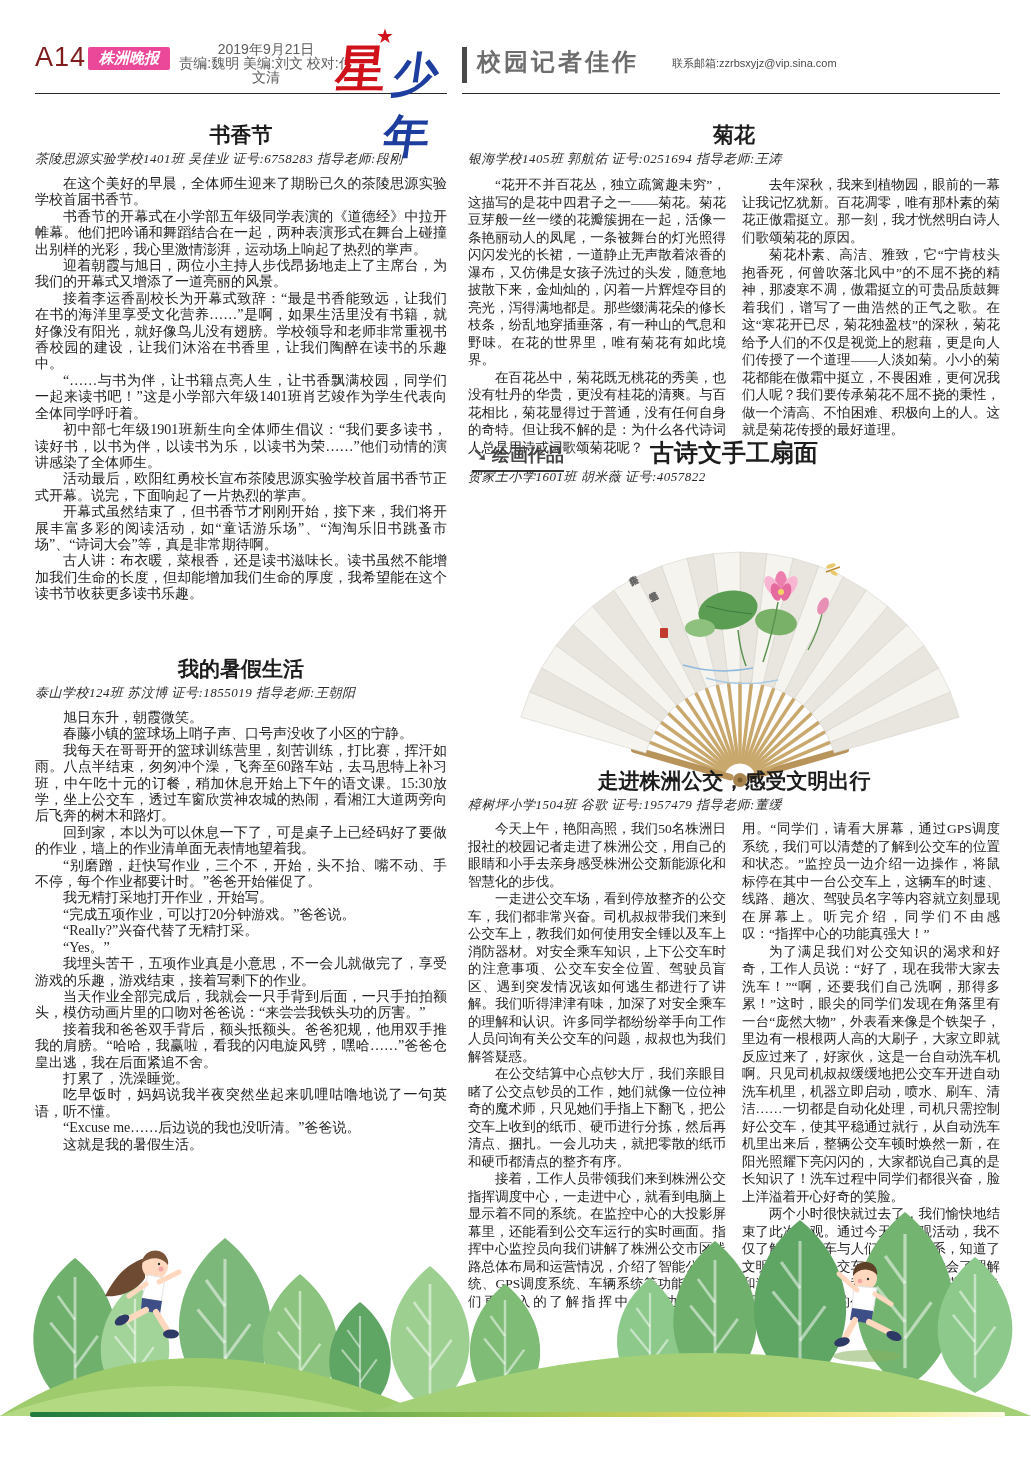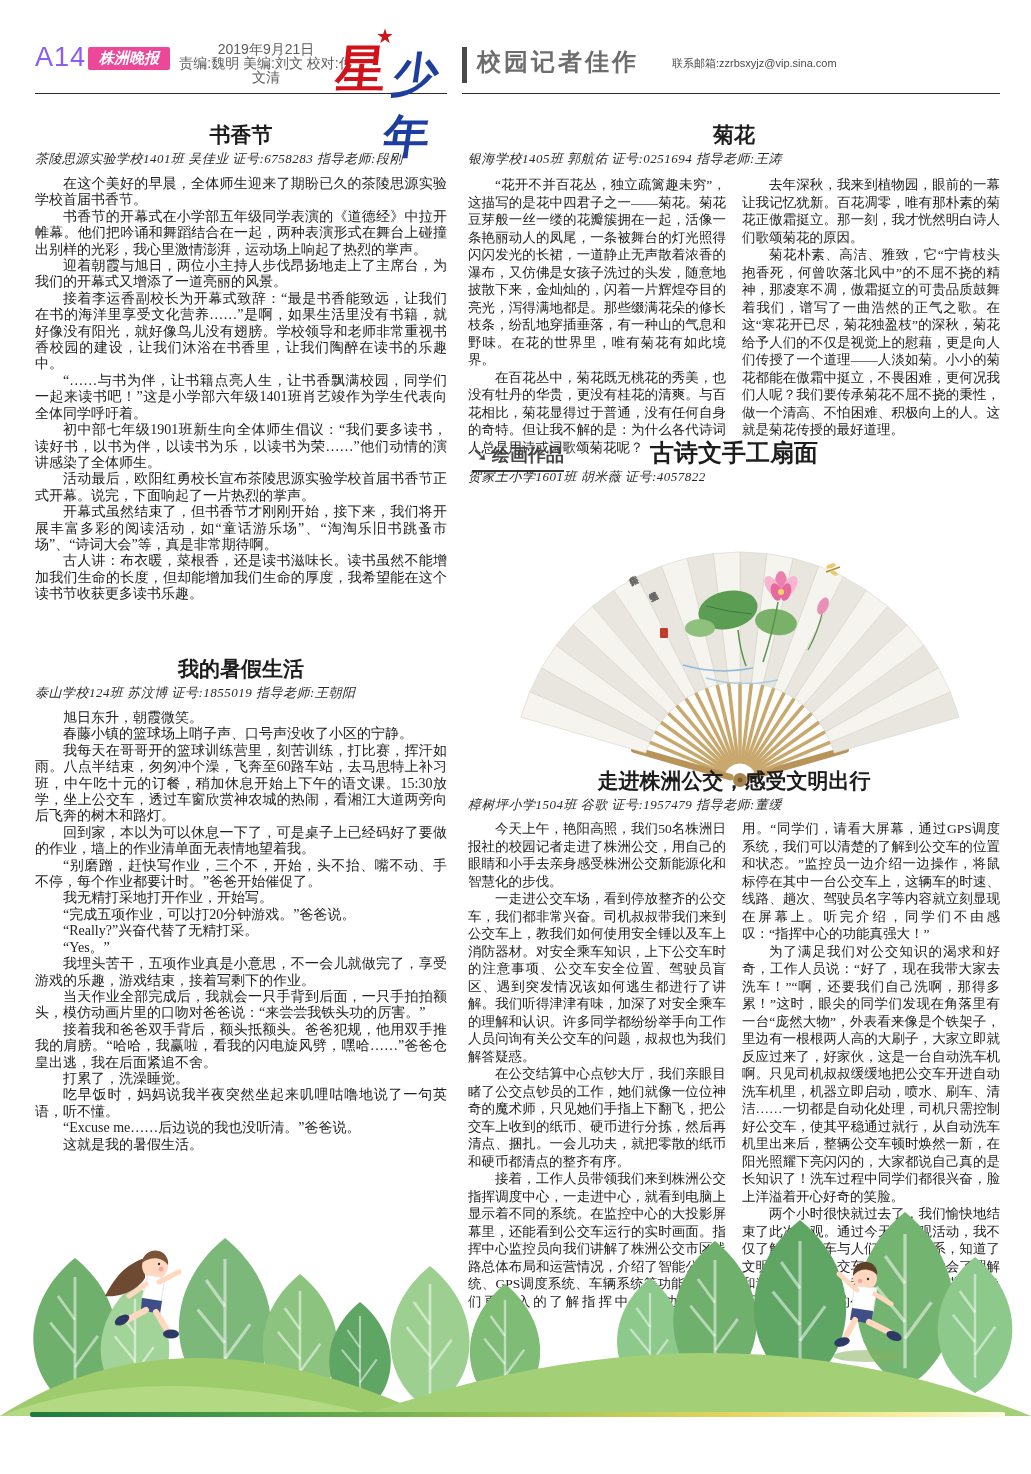--- a/index.html
+++ b/index.html
@@ -1,21 +1,21 @@
 <!DOCTYPE html>
 <html><head>
 <meta charset="utf-8">
 <style>
   html,body{margin:0;padding:0;background:#ffffff;}
   #page{position:relative;width:1031px;height:1474px;background:#fff;overflow:hidden;
         font-family:"Liberation Serif",serif;color:#222;}
   .abs{position:absolute;}
 
   
-  .page-num{font-family:"Liberation Sans",sans-serif;font-size:27px;color:#8b5cf6;letter-spacing:1px;}
+  .page-num{font-family:"Liberation Sans",sans-serif;font-size:27px;color:#7f1d1d;letter-spacing:1px;}
   .masthead{background:#ec4899;color:#fff;width:82px;height:23px;line-height:23px;text-align:center;
             font-size:15px;font-weight:bold;font-style:italic;border-radius:2px;}
   .dateblock{width:176px;text-align:center;font-family:"Liberation Sans",sans-serif;
              font-size:14px;color:#5c5c5c;line-height:14px;}
   .logo{width:130px;height:74px;z-index:5;}
   .logo .xing{position:absolute;left:0;top:6px;font-size:50px;font-weight:bold;color:#d0121b;
               font-family:"Liberation Serif",serif;transform:skewX(-6deg);}
   .logo .star{position:absolute;left:40px;top:-6px;font-size:20px;color:#d0121b;}
   .logo .shaonian{position:absolute;left:52px;top:14px;font-size:46px;font-weight:bold;color:#1d3e9e;
               font-family:"Liberation Serif",serif;transform:skewX(-8deg);}

